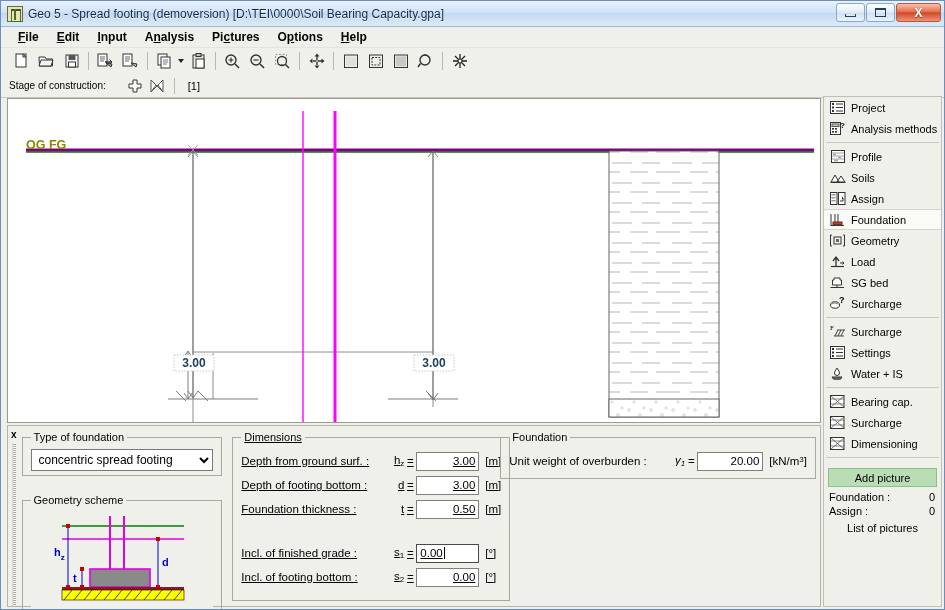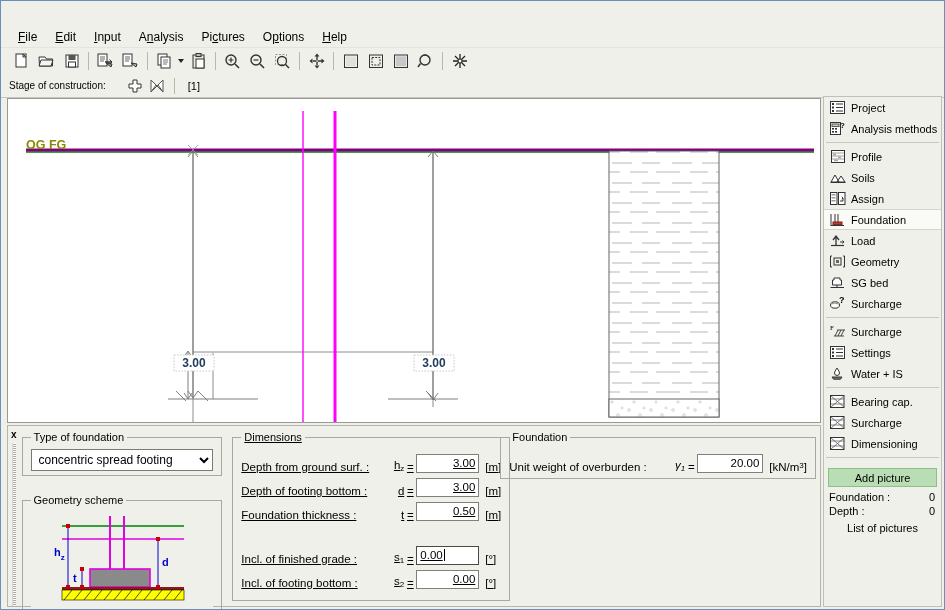--- a/index.html
+++ b/index.html
@@ -65,21 +65,21 @@
   .glyph-min { width: 11px; height: 3px; border: 1px solid #24405e; border-top: none; background: transparent; margin-top: 5px;}
   .glyph-max { width: 11px; height: 9px; border: 1px solid #24405e; border-top: 2px solid #24405e; }
 
   
   .menubar {
     position: absolute; top: 26px; left: 0; right: 0; height: 20px;
     background: #f0f0ea;
     display: flex; align-items: center; padding-left: 8px;
   }
   .menu-item {
-    padding: 2px 9px; font-size: 12px; color: #000; cursor: default;
+    padding: 2px 9px; font-size: 12px; color: #000; cursor: default; font-weight: bold;
   }
   .menu-item u { text-decoration: underline; }
 
   
   .toolbar {
     position: absolute; top: 46px; left: 0; right: 0; height: 27px;
     background: #f0f0ea;
     border-top: 1px solid #e4e4dc;
     display: flex; align-items: center; padding-left: 8px;
   }
@@ -179,21 +179,21 @@
     font-family: "Liberation Sans", sans-serif;
     border: 1px solid #7a7a72; background: #fff; padding-left: 3px;
   }
 
   .scheme {
     height: 95px; background: #f0f0ea;
     display: flex; align-items: center; justify-content: center;
   }
 
   .dimrow {
-    display: flex; align-items: flex-end; height: 24px; font-size: 11.5px;
+    display: flex; align-items: center; height: 24px; font-size: 11.5px;
   }
   .dimlbl { width: 133px; color: #000; }
   .dimsym { width: 30px; text-align: right; color: #000; }
   .dimeq  { width: 12px; text-align: center; color: #000; }
   .dimfld {
     width: 63px; height: 19px; border: 1px solid #808078;
     background: #fff; text-align: right; padding-right: 3px;
     font-size: 11.5px; line-height: 17px; color: #000;
     font-family: "Liberation Sans", sans-serif;
   }
@@ -208,20 +208,33 @@
   .caret {
     display: inline-block; width: 1px; height: 12px;
     background: #000; vertical-align: -2px; margin-left: 1px;
   }
 </style>
 </head>
 <body>
 
 <div id="app">
 
+  <div class="titlebar">
+    <div class="title-icon"></div>
+    <span class="title-text">Geo 5 - Spread footing (demoversion) [D:\TEI\0000\Soil Bearing Capacity.gpa]</span>
+    <div class="wbtns">
+      <div class="wbtn">
+          <div class="glyph-min"></div>
+        </div>
+      <div class="wbtn">
+          <div class="glyph-max"></div>
+        </div>
+      <div class="wbtn close">X</div>
+    </div>
+  </div>
 
   <div class="menubar">
     <div class="menu-item"><u>F</u><span>ile</span></div>
     <div class="menu-item"><u>E</u>dit</div>
     <div class="menu-item"><u>I</u>nput</div>
     <div class="menu-item">A<u>n</u>alysis</div>
     <div class="menu-item">Pi<u>c</u>tures</div>
     <div class="menu-item">O<u>p</u>tions</div>
     <div class="menu-item"><u>H</u>elp</div>
   </div>
@@ -549,37 +562,37 @@
             <rect x="3" y="9" width="9" height="2.6" fill="#c0392b" stroke="#7b2318"></rect>
             <line x1="0.5" y1="12.5" x2="14" y2="12.5" stroke="#333"></line>
           </svg>
       </span>
       <span>Foundation</span>
     </div>
 
     <div class="sb-item">
       <span class="sb-ico">
         <svg width="16" height="13">
+            <path d="M2 1 h-1.5 v11 h1.5 M13 1 h1.5 v11 h-1.5" stroke="#333" fill="none"></path>
+            <rect x="4" y="3" width="7" height="7" fill="none" stroke="#333"></rect>
+            <rect x="6" y="5" width="3" height="3" fill="#666"></rect>
+          </svg>
+      </span>
+      <span>Geometry</span>
+    </div>
+
+    <div class="sb-item">
+      <span class="sb-ico">
+        <svg width="16" height="13">
             <path d="M6 11 V3 M3 6 L6 2 L9 6" stroke="#333" fill="none" stroke-width="1.3"></path>
             <line x1="1" y1="11.5" x2="14" y2="11.5" stroke="#333" stroke-width="1.2"></line>
             <path d="M10 8 h4 l-1.5 -1.5 M14 8 l-1.5 1.5" stroke="#333" fill="none"></path>
           </svg>
       </span>
       <span>Load</span>
-    </div>
-
-    <div class="sb-item">
-      <span class="sb-ico">
-        <svg width="16" height="13">
-            <path d="M2 1 h-1.5 v11 h1.5 M13 1 h1.5 v11 h-1.5" stroke="#333" fill="none"></path>
-            <rect x="4" y="3" width="7" height="7" fill="none" stroke="#333"></rect>
-            <rect x="6" y="5" width="3" height="3" fill="#666"></rect>
-          </svg>
-      </span>
-      <span>Geometry</span>
     </div>
 
     <div class="sb-item">
       <span class="sb-ico">
         <svg width="15" height="13">
             <path d="M4 2 h6 v2 h1.5 v5 h-9 v-5 h1.5 z" fill="#fff" stroke="#333"></path>
             <line x1="0.5" y1="11.5" x2="14" y2="11.5" stroke="#333"></line>
             <line x1="7" y1="9" x2="7" y2="11.5" stroke="#333"></line>
           </svg>
       </span>
@@ -688,21 +701,21 @@
 
     <div class="sb-div"></div>
 
     <div class="sb-addpic">Add picture</div>
 
     <div class="sb-row">
       <span>Foundation :</span>
       <span>0</span>
     </div>
     <div class="sb-row">
-      <span>Depth :</span>
+      <span>Assign :</span>
       <span>0</span>
     </div>
 
     <div class="sb-listpics">List of pictures</div>
   </div>
 
   <div class="bottom">
 
     <div class="closecol">
       <div class="x-btn">x</div>

